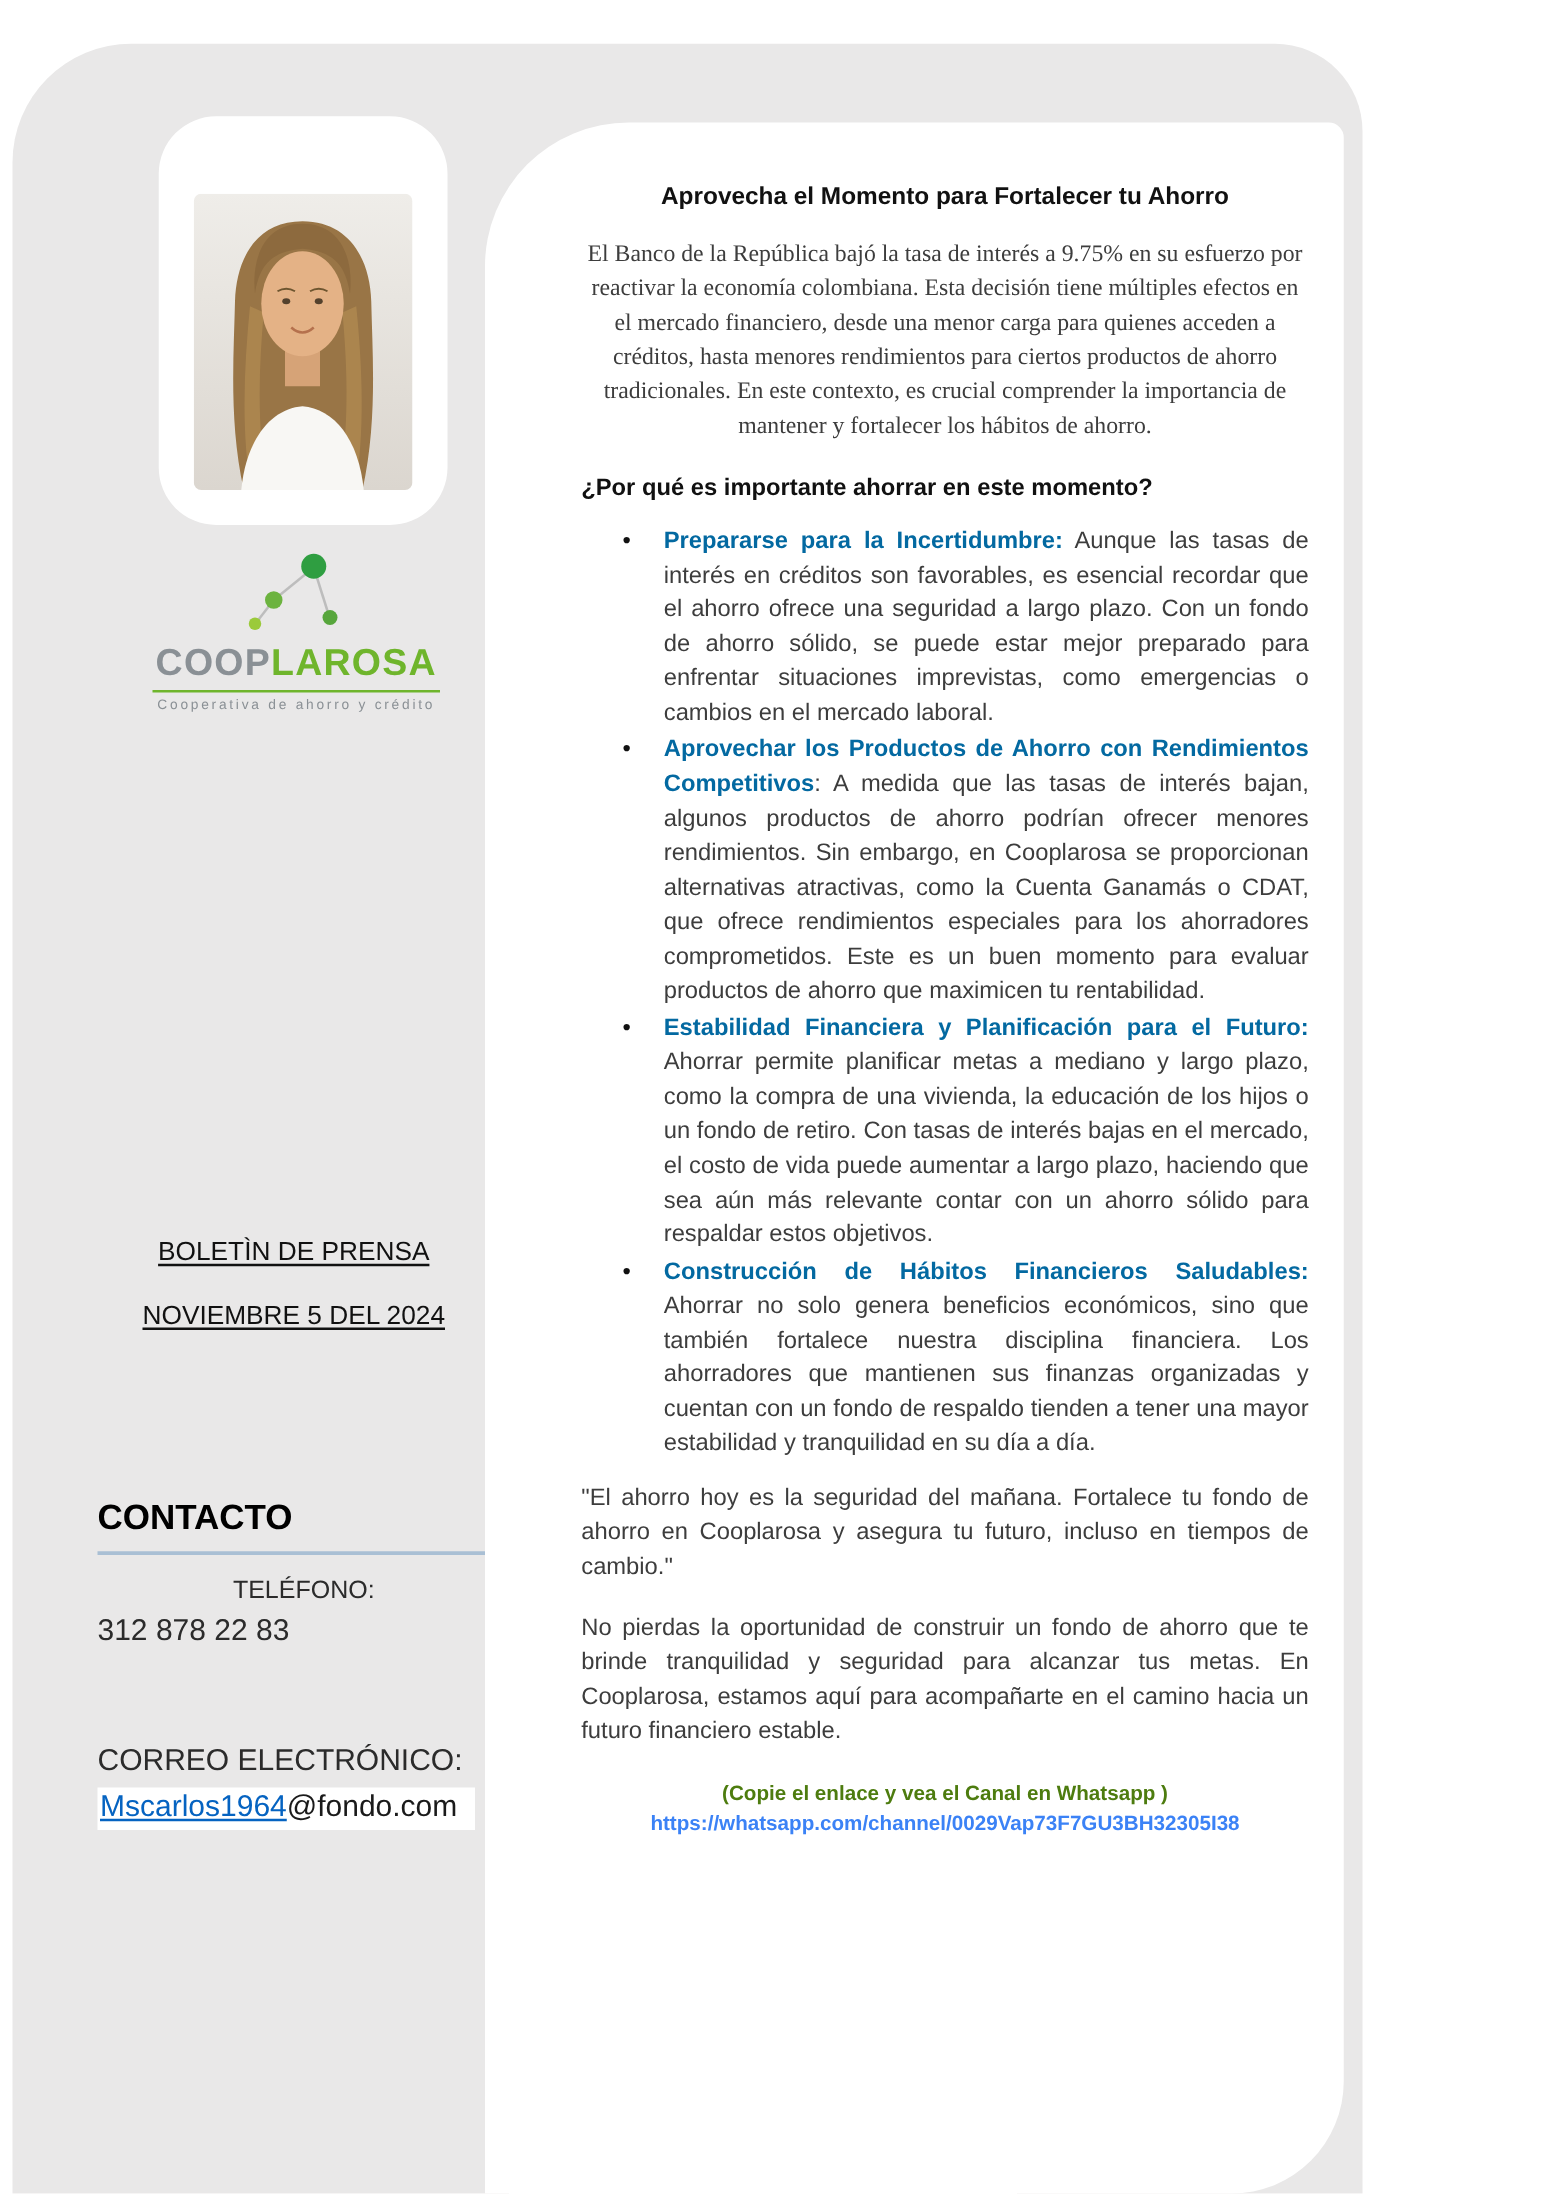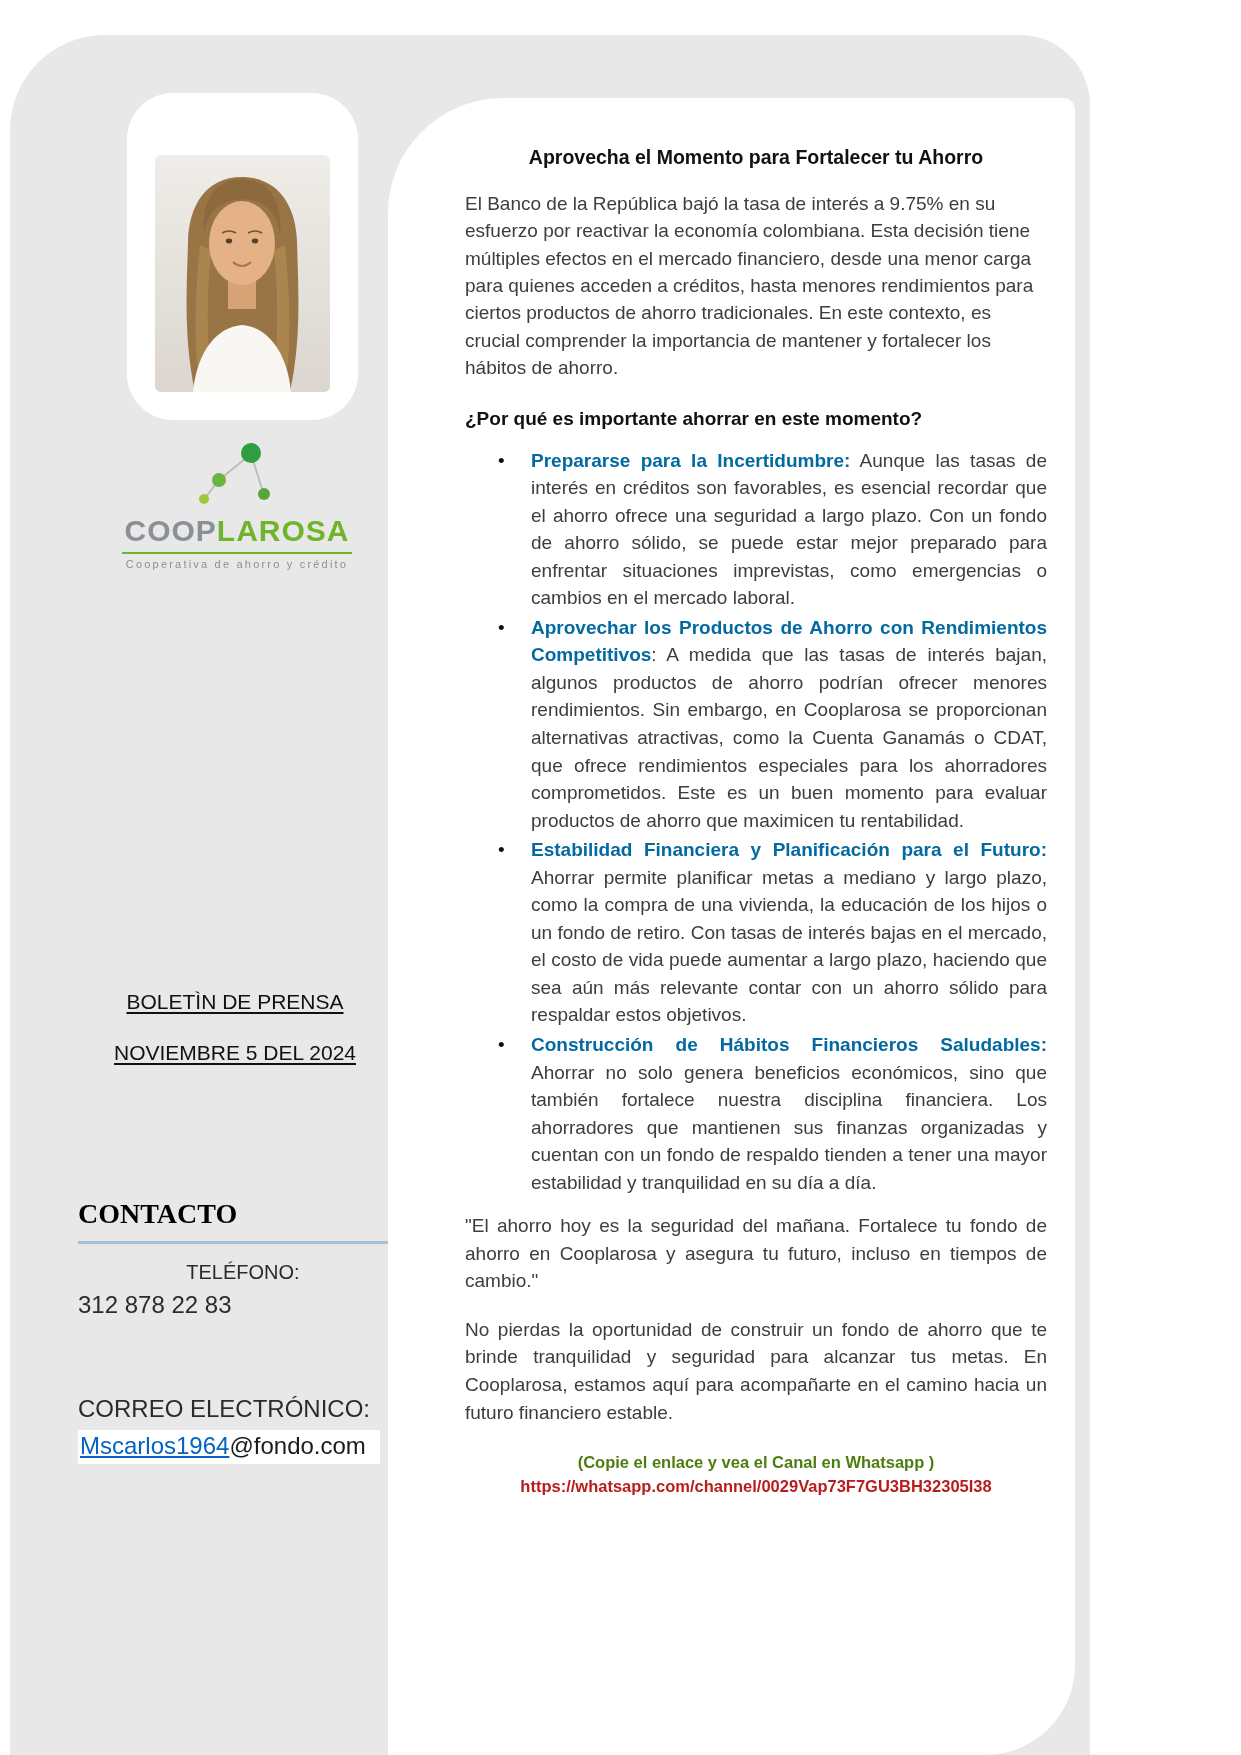--- a/index.html
+++ b/index.html
@@ -39,50 +39,50 @@
   .brand-gray { color:#8a9095; }
   .brand-green { color:#6fb52c; }
   .brand-rule { width:230px; height:2px; background:#6fb52c; margin:5px auto 4px auto; }
   .tagline { font-size:11px; letter-spacing:2.2px; color:#8a9095; }
 
   .bulletin-block { position:absolute; left:55px; top:955px; width:340px; text-align:center; color:#111; }
   .bulletin-line { font-size:21px; margin-bottom:27px; }
   .bulletin-line span { text-decoration:underline; text-underline-offset:3px; }
 
   .contact-block { position:absolute; left:68px; top:1163px; width:330px; }
-  .contact-heading { font-size:28px; font-weight:bold; color:#000;font-family:Liberation Serif, serif; }
+  .contact-heading { font-size:28px; font-weight:bold; color:#000; }
   .contact-rule { margin-top:11px; width:320px; height:3px; background:#a9bfd4; }
   .phone-label { margin-top:17px; font-size:20px; color:#2b2b2b;text-align:center; }
   .phone-number { margin-top:7px; font-size:24px; color:#2b2b2b; }
   .email-label { margin-top:76px; font-size:24px; color:#2b2b2b; }
   .email-line { margin-top:7px; font-size:24px; display:inline-block; background:#ffffff; padding:2px 14px 4px 2px; }
   .email-user { color:#0563c1; text-decoration:underline; }
   .email-domain { color:#1a1a1a; }
 
   
   .article { width:582px; color:#3d3d3d; }
   .article-title { text-align:center; font-size:19.5px; font-weight:bold; color:#111; margin-bottom:21px; }
-  .article-intro { font-size:19px; line-height:1.44; margin-bottom:26px; }
+  .article-intro { text-align:center; font-size:19px; line-height:1.44; margin-bottom:26px;font-family:Liberation Serif, serif; }
   .question-heading { font-size:19px; font-weight:bold; color:#111; margin-bottom:17px; }
 
   .benefits-list { list-style:none; margin:0 0 16px 0; padding-left:66px; }
   .benefits-list li {
     position:relative; text-align:justify; font-size:19px; line-height:1.45;
     margin-bottom:2px;
   }
   .benefits-list li::before {
     content:"\2022"; position:absolute; left:-33px; top:0; color:#111; font-size:19px;
   }
   .lead { font-weight:bold; color:#0369a1; }
 
   .article-quote { font-size:19px; line-height:1.45; text-align:justify; margin-bottom:21px; }
   .article-closing { font-size:19px; line-height:1.45; text-align:justify; margin-bottom:27px; }
 
   .whatsapp-note { text-align:center; font-size:16.5px; font-weight:bold; color:#4d7c0f; }
-  .whatsapp-link { text-align:center; font-size:16.5px; font-weight:bold; color:#b91c1c; margin-top:5px; }
+  .whatsapp-link { text-align:center; font-size:16.5px; font-weight:bold; color:#3b82f6; margin-top:5px; }
 </style>
 </head>
 <body>
 
 <div class="page">
 
   <div class="gray-panel"></div>
 
   <div class="sidebar">
 

